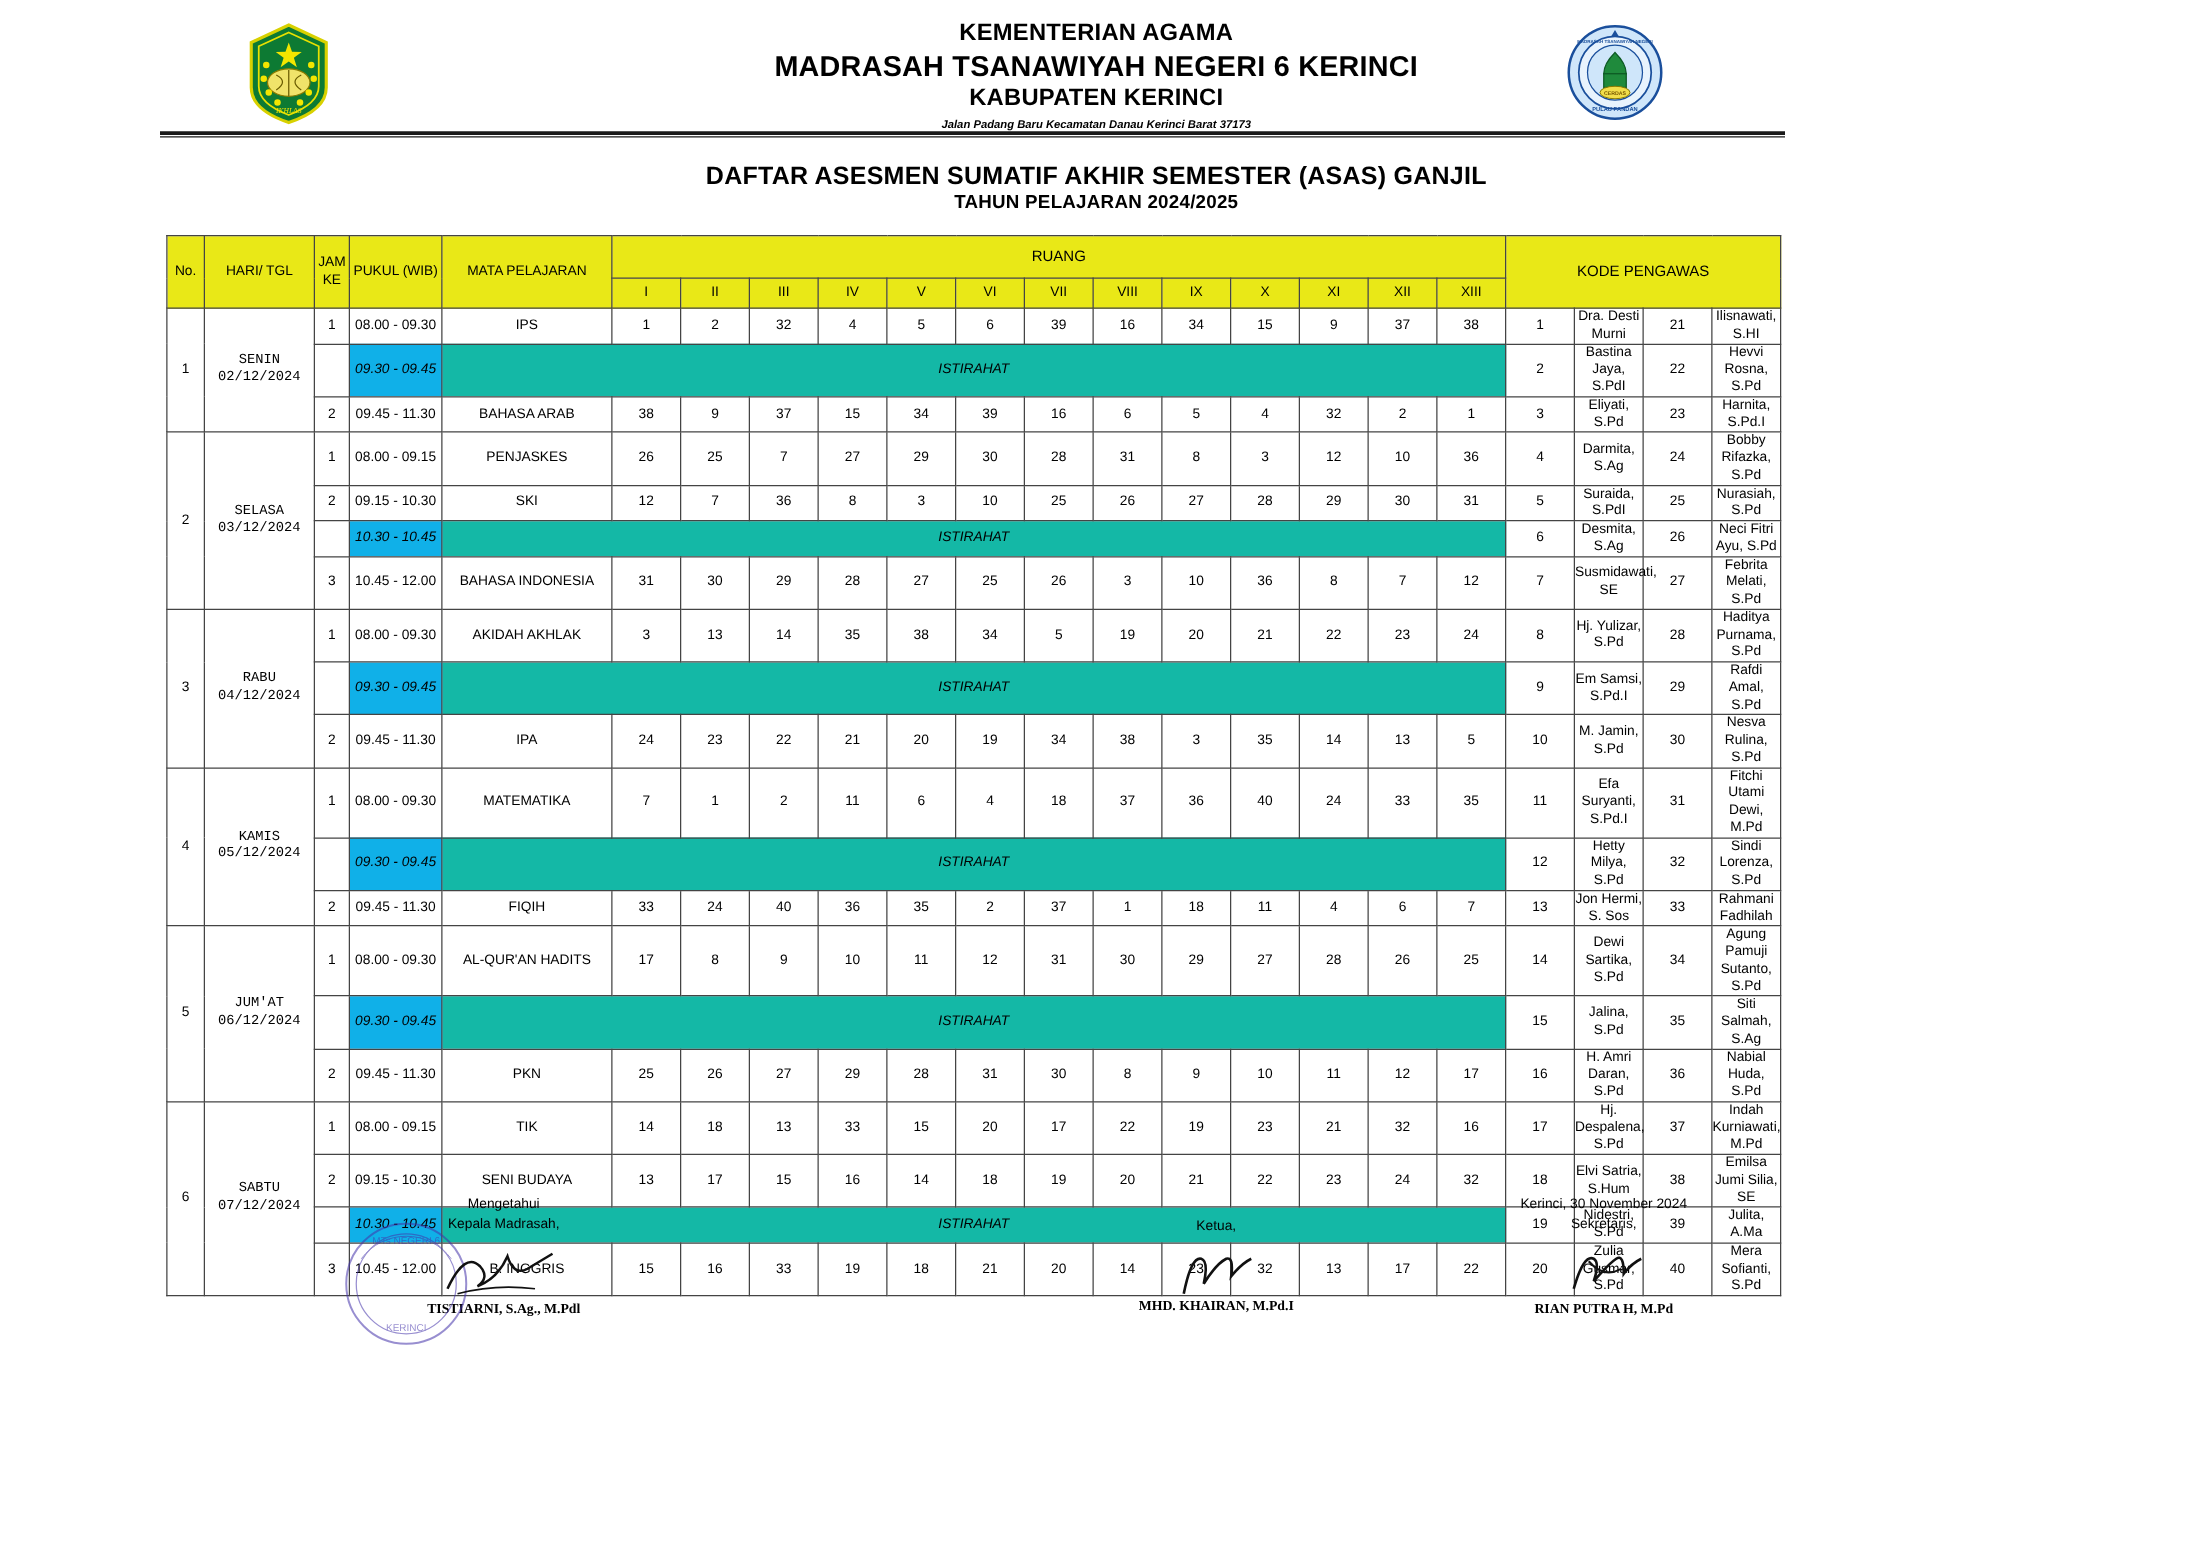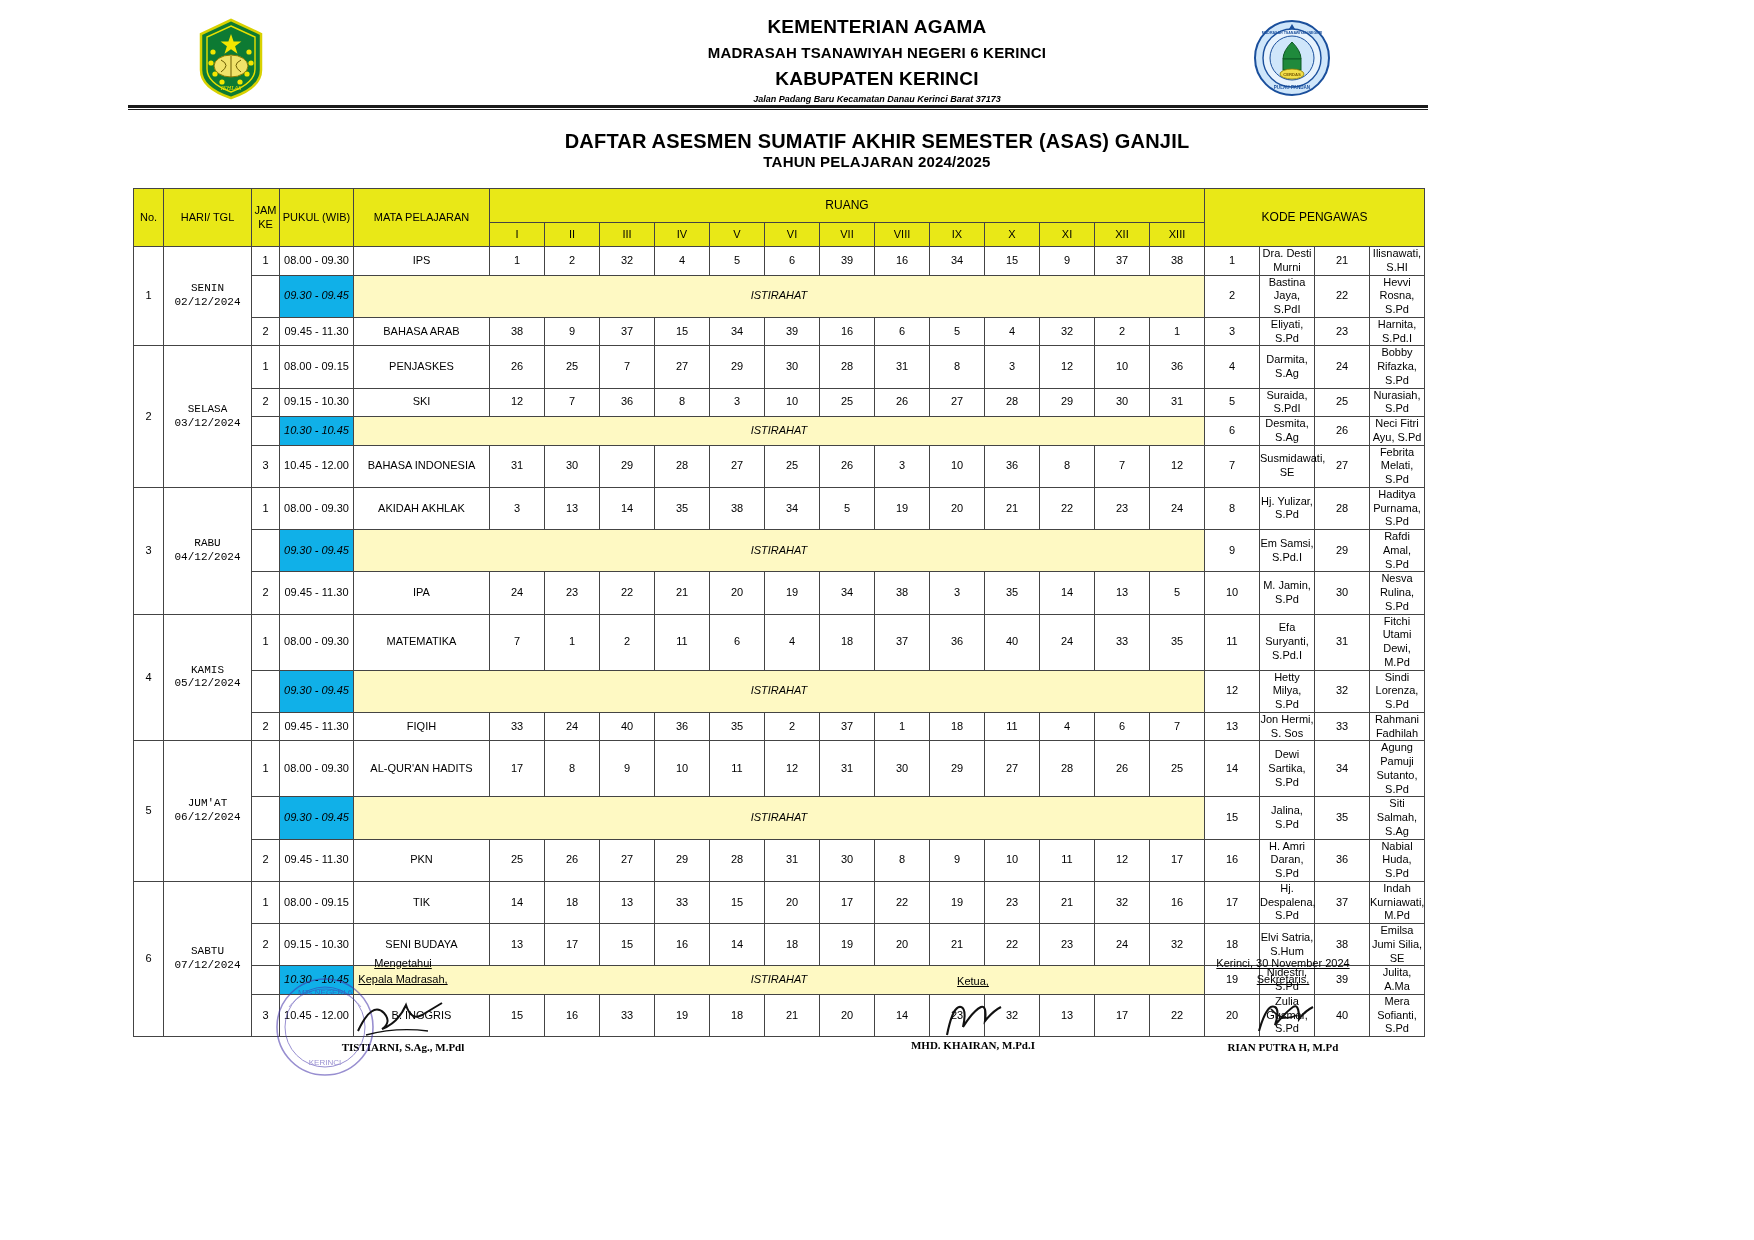--- a/index.html
+++ b/index.html
@@ -24,21 +24,21 @@
   .kop-text {
     position: absolute;
     left: 0; right: 0; top: 14px;
     text-align: center;
   }
   .kop-line1 {
     font-size: 19px; font-weight: bold; letter-spacing: .2px;
     line-height: 26px;
   }
   .kop-line2 {
-    font-size: 15px; font-weight: bold; letter-spacing: .2px;
+    font-size: 23px; font-weight: bold; letter-spacing: .2px;
     line-height: 26px;
   }
   .kop-line3 {
     font-size: 19px; font-weight: bold; letter-spacing: .2px;
     line-height: 26px;
   }
   .kop-addr {
     font-size: 9px; font-weight: bold; font-style: italic;
     line-height: 14px;
   }
@@ -104,21 +104,21 @@
   td.lbl-mapel  { width: 136px; }
   td.room       { width: 43px; }
   td.pcode      { width: 26px; }
   td.pname      { width: 178px; }
 
   .rowh { height: 28px; }
   .rowh-hdr1 { height: 34px; }
   .rowh-hdr2 { height: 24px; }
 
   .istirahat {
-    background: #fef9c3;
+    background: #14b8a6;
     font-style: italic;
     font-weight: bold;
     font-size: 11px;
   }
   .istirahat-time {
     background: #10b0e8;
     font-style: italic;
     font-size: 11px;
   }
   .day-cell { font-size: 11px; font-family: Liberation Mono, monospace; }
@@ -133,21 +133,21 @@
   }
   .sign-col {
     position: absolute;
     text-align: center;
     font-size: 11px;
     width: 300px;
   }
   .sign-left  { left: 120px;  top: 0; }
   .sign-mid   { left: 690px;  top: 18px; }
   .sign-right { left: 1000px; top: 0; }
-  .sign-role { line-height: 16px; text-decoration: underline; }
+  .sign-role { line-height: 16px; }
   .sign-name {
     font-weight: bold;
     margin-top: 54px;
     white-space: nowrap;
     font-family: Liberation Serif, serif;
   }
   .sign-name-mid { margin-top: 50px; }
   .sig-wrap { position: relative; height: 0; }
   .sig-svg { position: absolute; left: 50%; transform: translateX(-50%); top: 2px; }
   .stamp { position: absolute; left: 10px; top: 14px; opacity: .55; }

